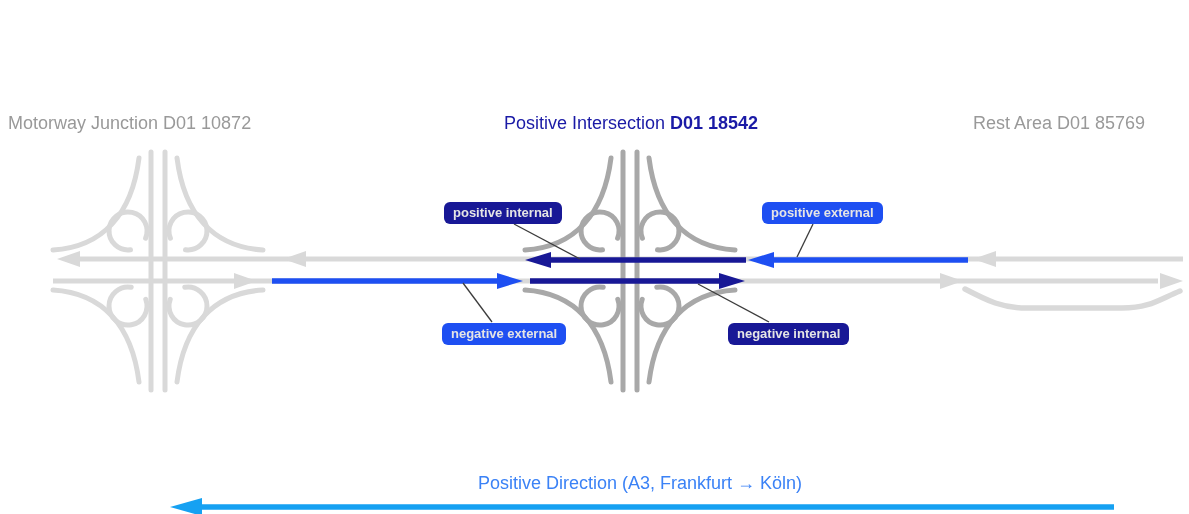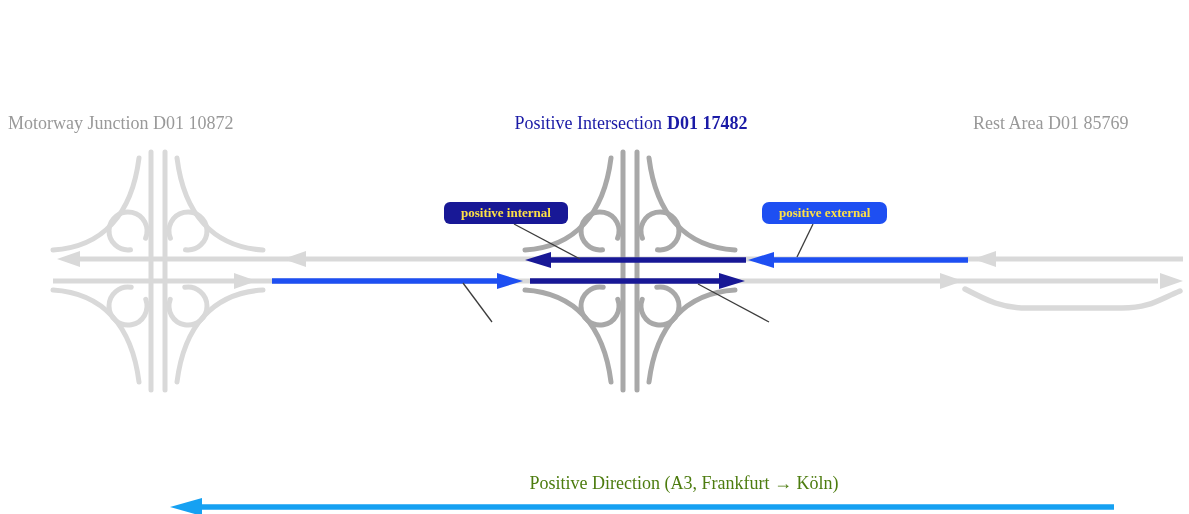--- a/index.html
+++ b/index.html
@@ -1,43 +1,43 @@
 <!DOCTYPE html>
 <html><head>
 <meta charset="utf-8">
 <style>
   html,body{margin:0;padding:0;background:#ffffff;}
   #canvas{
     position:relative;width:1189px;height:514px;background:#ffffff;overflow:hidden;
-    font-family:Liberation Serif, serif;
+    font-family:Liberation Sans, sans-serif;
   }
   .heading{position:absolute;top:112px;font-size:18px;line-height:22px;white-space:nowrap;}
   .heading.gray{color:#999999;}
   #heading-center{left:631px;transform:translateX(-50%);color:#1A1AA6;}
   #heading-center .bold{font-weight:bold;margin-left:5px;}
   #diagram-svg{position:absolute;left:0;top:0;}
   .flow-chip{
-    position:absolute;color:#fde047;font-size:13px;font-weight:600;line-height:16px;
-    padding:3px 17px;border-radius:6px;white-space:nowrap;
+    position:absolute;color:#e5e5e5;font-size:13px;font-weight:600;line-height:16px;
+    padding:3px 9px;border-radius:6px;white-space:nowrap;
   }
   .chip-navy{background:#181896;}
-  .chip-blue{background:#1E4FF2;border-radius:7px;}
+  .chip-blue{background:#1E4FF2;}
   #footer-label{
-    position:absolute;left:684px;top:473px;transform:translateX(-50%);
-    font-size:18px;color:#4d7c0f;white-space:nowrap;
+    position:absolute;left:640px;top:473px;transform:translateX(-50%);
+    font-size:18px;color:#3b82f6;white-space:nowrap;
   }
 </style>
 </head>
 <body>
 
 <div id="canvas">
 
   <div class="heading gray" style="left:8px">Motorway Junction D01 10872</div>
   <div class="heading" id="heading-center">
-    <span>Positive Intersection</span><span class="bold">D01 17482</span>
+    <span>Positive Intersection</span><span class="bold">D01 18542</span>
   </div>
   <div class="heading gray" style="left:973px">Rest Area D01 85769</div>
 
   <svg id="diagram-svg" width="1189" height="514" viewBox="0 0 1189 514">
 
     <g stroke="#D9D9D9" stroke-width="5" fill="none" stroke-linecap="round">
       <path d="M151 152 V390"></path>
       <path d="M165 152 V390"></path>
       <path d="M53 250 C103 247 132 214 139 158"></path>
       <path d="M263 250 C213 247 184 214 177 158"></path>
@@ -101,15 +101,17 @@
     </g>
 
     <g>
       <path d="M1114 507 L200 507" stroke="#16A1F2" stroke-width="5.5" fill="none"></path>
       <polygon points="170,507 202,498 202,516" fill="#16A1F2"></polygon>
     </g>
   </svg>
 
   <div class="flow-chip chip-navy" style="left:444px;top:202px">positive internal</div>
   <div class="flow-chip chip-blue" style="left:762px;top:202px">positive external</div>
+  <div class="flow-chip chip-blue" style="left:442px;top:323px">negative external</div>
+  <div class="flow-chip chip-navy" style="left:728px;top:323px">negative internal</div>
 
   <div id="footer-label">Positive Direction (A3, Frankfurt → Köln)</div>
 </div>
 
 </body></html>

